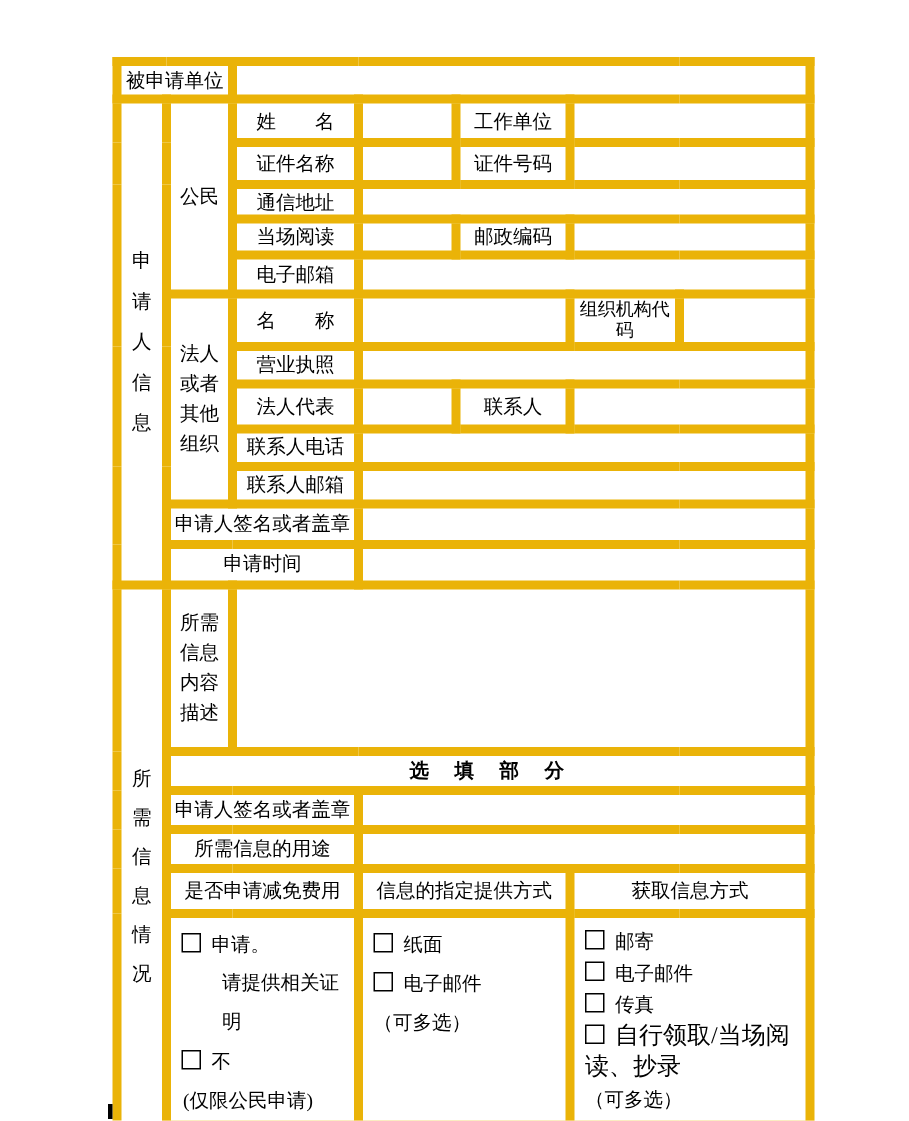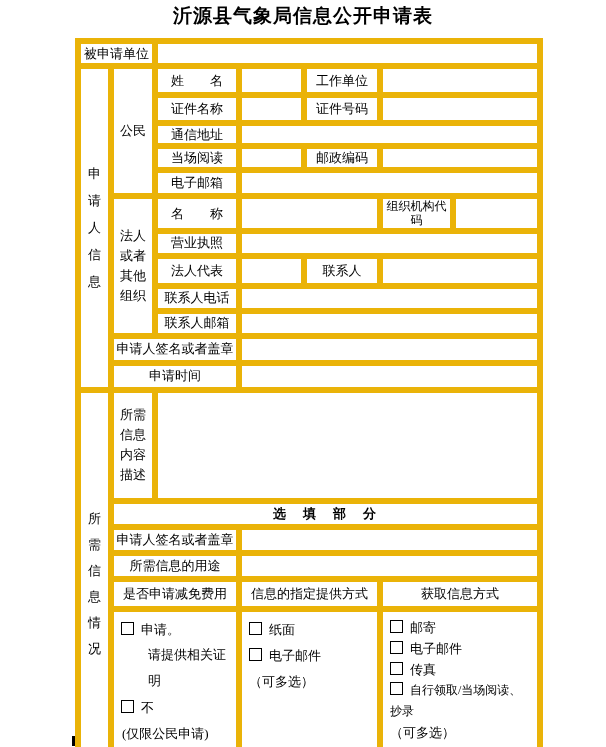--- a/index.html
+++ b/index.html
@@ -39,21 +39,20 @@
   }
   .indent1 { padding-left:27px;font-family:Liberation Mono, monospace; }
   .small-indent { padding-left:1px; }
   .note-cell { font-size:13px; letter-spacing:0.5px; }
   .caret { position:absolute; left:72px; top:736px; width:3px; height:10px; background:#000; }
 </style>
 </head>
 <body>
 
 <div class="page">
-  <div class="doc-title">沂源县气象局信息公开申请表</div>
 
   <table class="form">
     <colgroup>
       <col style="width:33px">
         <col style="width:44px">
         <col style="width:84px">
       <col style="width:65px">
         <col style="width:76px">
         <col style="width:73px">
       <col style="width:87px">
@@ -181,21 +180,21 @@
       </td>
       <td class="optcell" colspan="2">
         <div><span class="cb"></span><span>纸面</span></div>
         <div><span class="cb"></span><span>电子邮件</span></div>
         <div>（可多选）</div>
       </td>
       <td class="optcell optcell3" colspan="2">
         <div><span class="cb"></span><span>邮寄</span></div>
         <div><span class="cb"></span><span>电子邮件</span></div>
         <div><span class="cb"></span><span>传真</span></div>
-        <div style="font-size:12px"><span class="cb"></span><span>自行领取/当场阅读、抄录</span></div>
+        <div style="font-size:16px"><span class="cb"></span><span>自行领取/当场阅读、抄录</span></div>
         <div>（可多选）</div>
       </td>
     </tr>
 
     <tr style="height:28px">
       <td class="note-cell" colspan="6">注：若本机关无法按照指定方式提供所需信息，也可接受其它方式</td>
     </tr>
   </tbody>
     </table>
 

